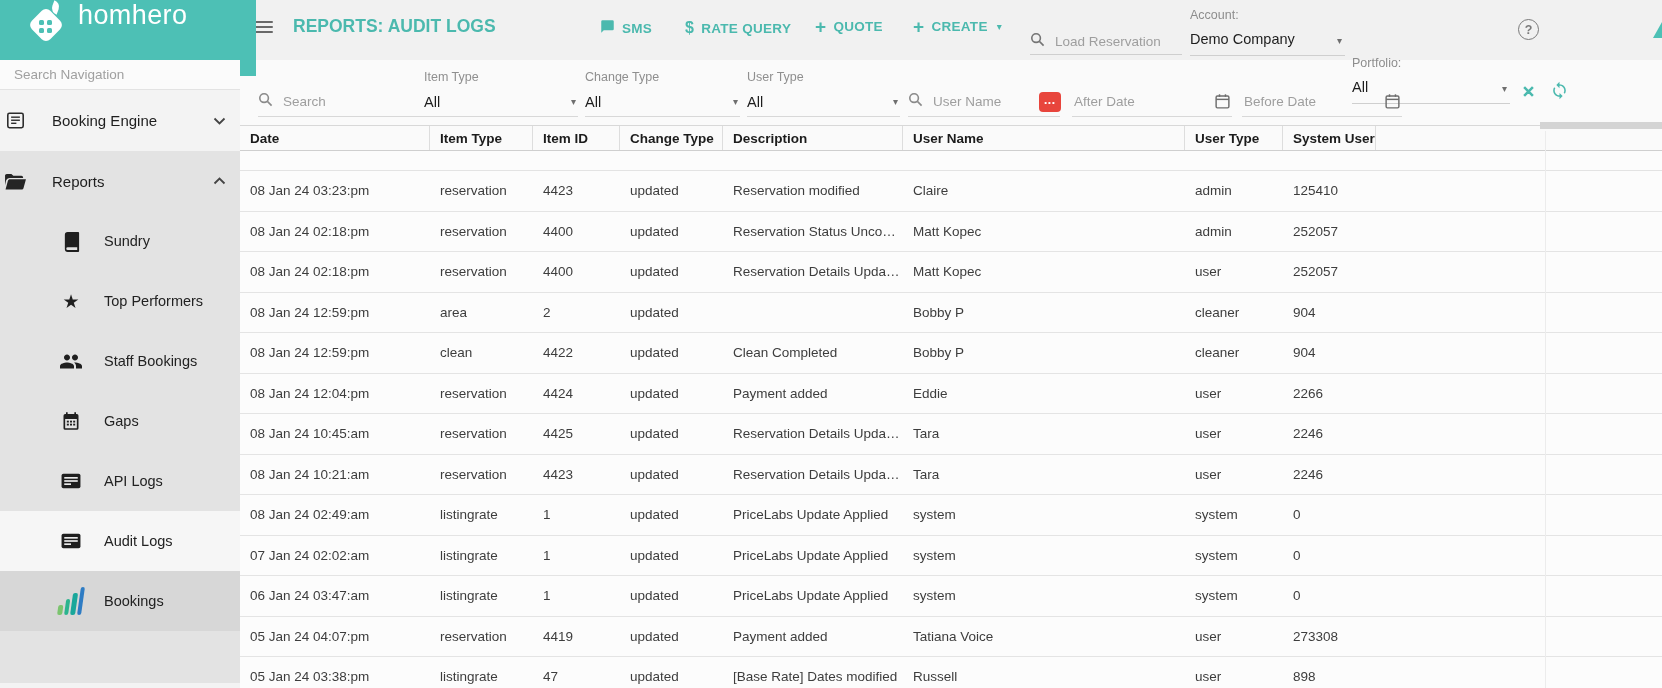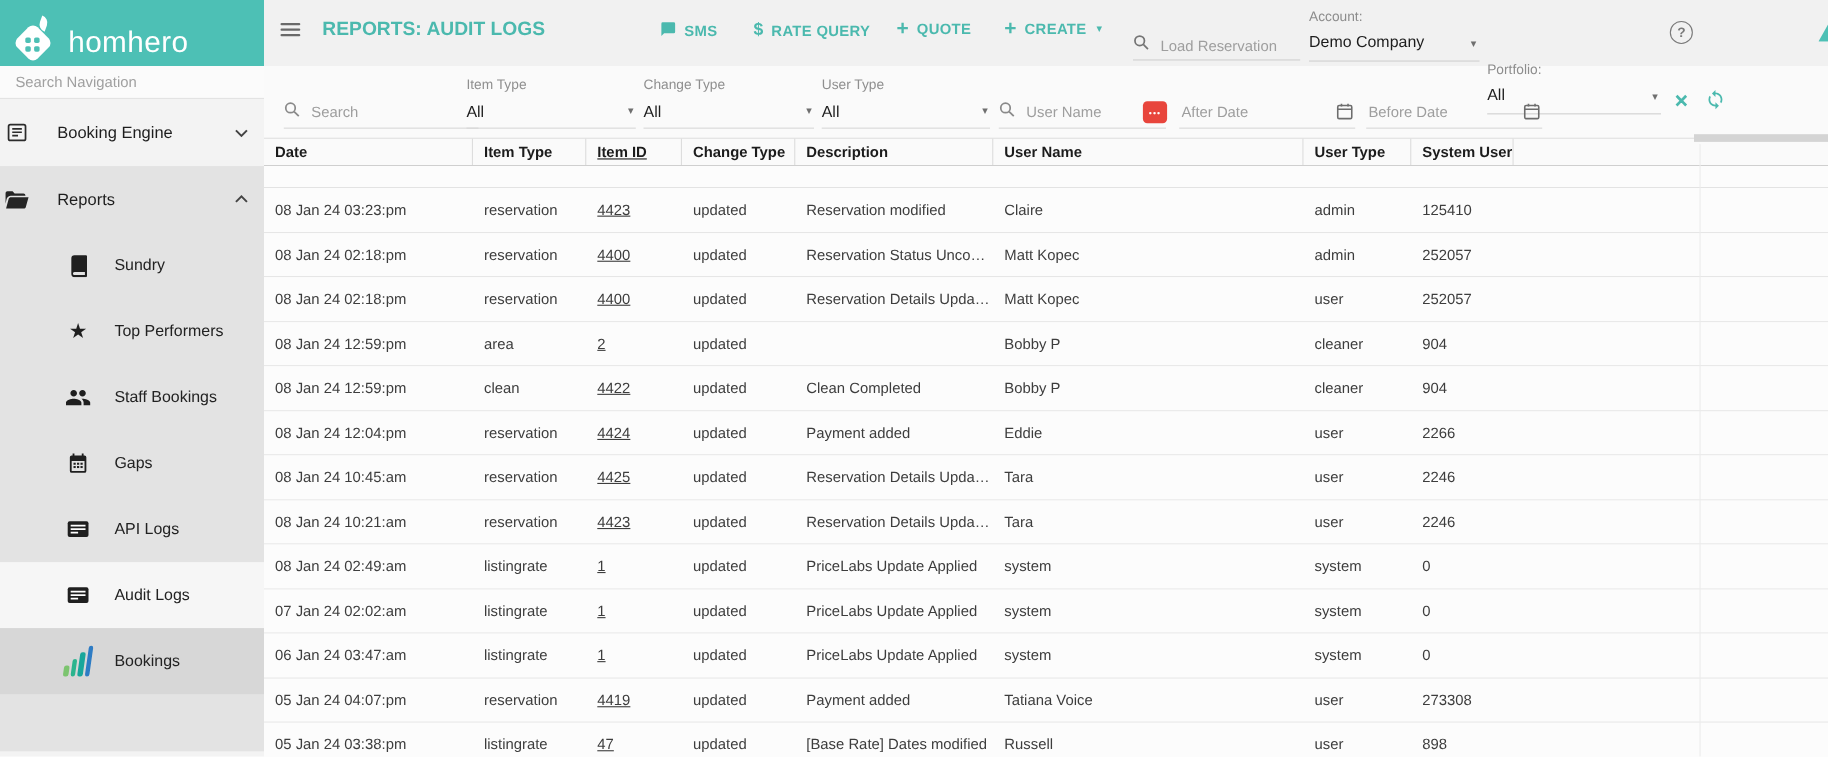--- a/index.html
+++ b/index.html
@@ -2,21 +2,21 @@
 <html><head>
 <meta charset="utf-8">
 <style>
   html,body{margin:0;padding:0;background:#ffffff;}
   .app{position:relative;width:1662px;height:688px;overflow:hidden;
        font-family:"Liberation Sans","DejaVu Sans",sans-serif;background:#fafafa;}
 
   
   .topbar{position:absolute;left:0;top:0;width:100%;height:60px;background:#f1f1f1;}
   .logo{position:absolute;left:0;top:0;width:240px;height:76px;background:#4DC0B5;
-        display:flex;align-items:center;}
+        display:flex;align-items:flex-start;padding-left:16px;}
   .logo-icon{position:relative;width:46px;height:48px;margin-left:8px;flex:none;}
   .diamond{position:absolute;left:9px;top:12px;width:26px;height:26px;background:#fff;
            border-radius:6px;transform:rotate(45deg);}
   .leaf{position:absolute;left:28px;top:1px;width:7px;height:13px;background:#fff;
         border-radius:0 9px 0 9px;transform:rotate(20deg);}
   .dots2{position:absolute;left:15px;top:20px;width:13px;height:13px;display:grid;
          grid-template-columns:1fr 1fr;grid-template-rows:1fr 1fr;gap:2.5px;}
   .dots2 u{background:#4DC0B5;border-radius:1.5px;display:block;}
   .logo-text{color:#fff;font-size:27px;letter-spacing:.4px;margin-left:8px;}
 
@@ -101,21 +101,21 @@
   .table{position:absolute;left:240px;top:125px;right:0;bottom:0;background:#fcfcfc;overflow:hidden;}
   .thead{display:flex;height:26px;background:#fafafa;border-top:1px solid #d8d8d8;
          border-bottom:1px solid #cfcfcf;box-sizing:border-box;}
   .th{font-weight:700;font-size:13.5px;color:#1c1c1c;padding-left:10px;box-sizing:border-box;
       display:flex;align-items:center;border-right:1px solid #dddddd;white-space:nowrap;overflow:hidden;}
   .th.c8{border-right:none;}
   .sliver{height:19px;border-bottom:1px solid #e3e3e3;background:#fcfcfc;}
   .tr{display:flex;height:40.5px;align-items:center;border-bottom:1px solid #e4e4e4;background:#fcfcfc;
       font-size:13.5px;color:#3d3d3d;box-sizing:border-box;flex:none;}
   .td{padding-left:10px;box-sizing:border-box;white-space:nowrap;overflow:hidden;text-overflow:ellipsis;}
-  .c0{width:190px;}.c1{width:103px;}.c2{width:87px;text-decoration:underline;}.c3{width:103px;}.c4{width:180px;}
+  .c0{width:190px;}.c1{width:103px;}.c2{width:87px;}.c3{width:103px;}.c4{width:180px;}
   .c5{width:282px;}.c6{width:98px;}.c7{width:93px;}.c8{flex:1;}
   .top-thumb{position:absolute;left:1540px;right:0;top:122px;height:7px;background:#d4d4d4;}
   .vline{position:absolute;left:1545px;top:131px;bottom:0;width:1px;background:#ececec;}
 </style>
 </head>
 <body>
 
 <div class="app">
 
   <div class="topbar">

